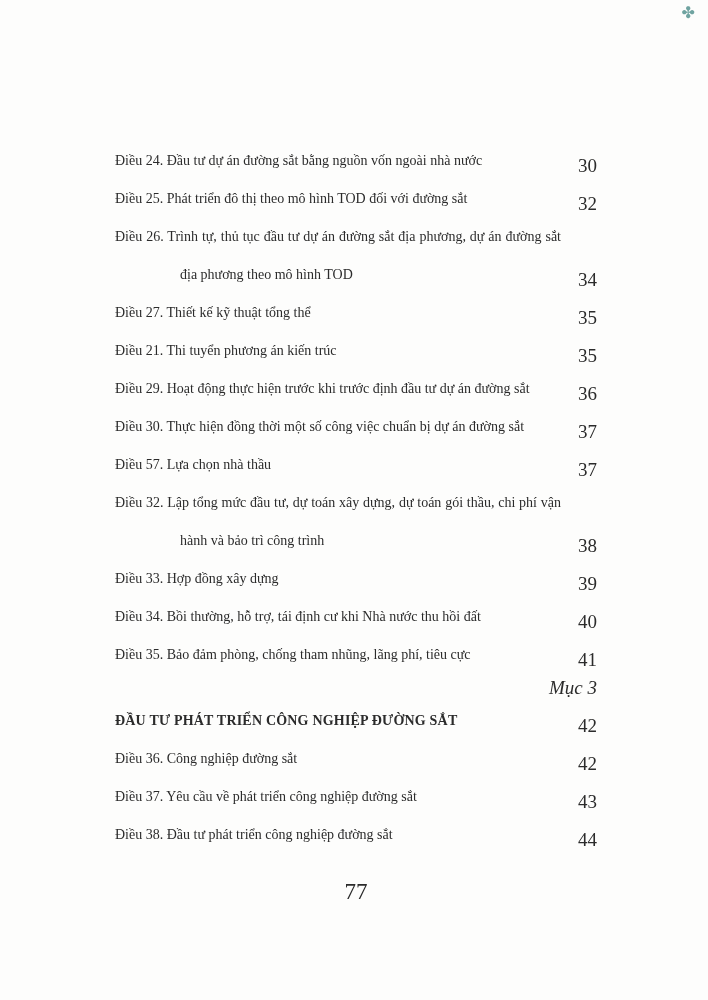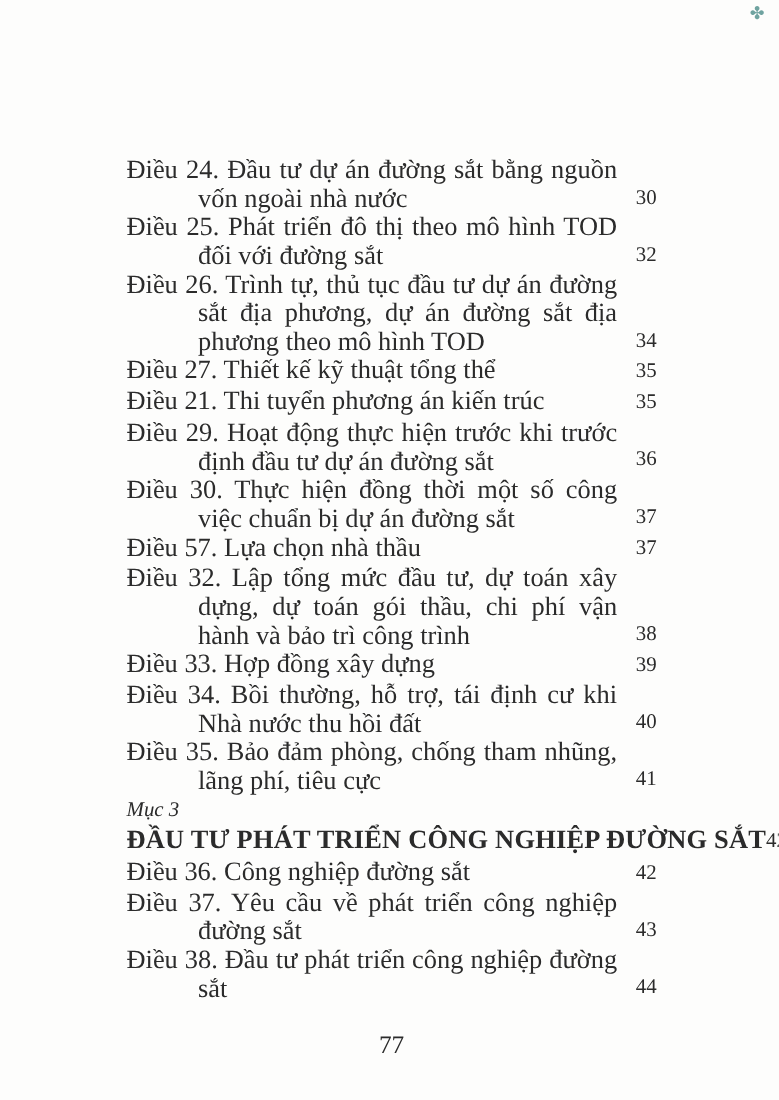--- a/index.html
+++ b/index.html
@@ -21,35 +21,35 @@
   }
   .content {
     position: absolute;
     top: 142px;
     left: 115px;
     width: 482px;
   }
   .entry { display: flex; }
   .entry-text {
     width: 446px;
-    font-size: 24px;
-    line-height: 26px;
+    font-size: 14px;
+    line-height: 38px;
     text-align: justify;
     padding-left: 65px;
     text-indent: -65px;
   }
   .entry-page {
     width: 36px;
     text-align: right;
     align-self: flex-end;
     font-size: 19px;
     line-height: 28.3px;
   }
   .section-marker {
-    text-align: left;
+    text-align: right;
     font-style: italic;
     font-size: 19px;
     line-height: 28.3px;
   }
   .entry.section .entry-text {
     padding-left: 0;
     text-indent: 0;
     width: auto;
     white-space: nowrap;
     font-weight: bold;

